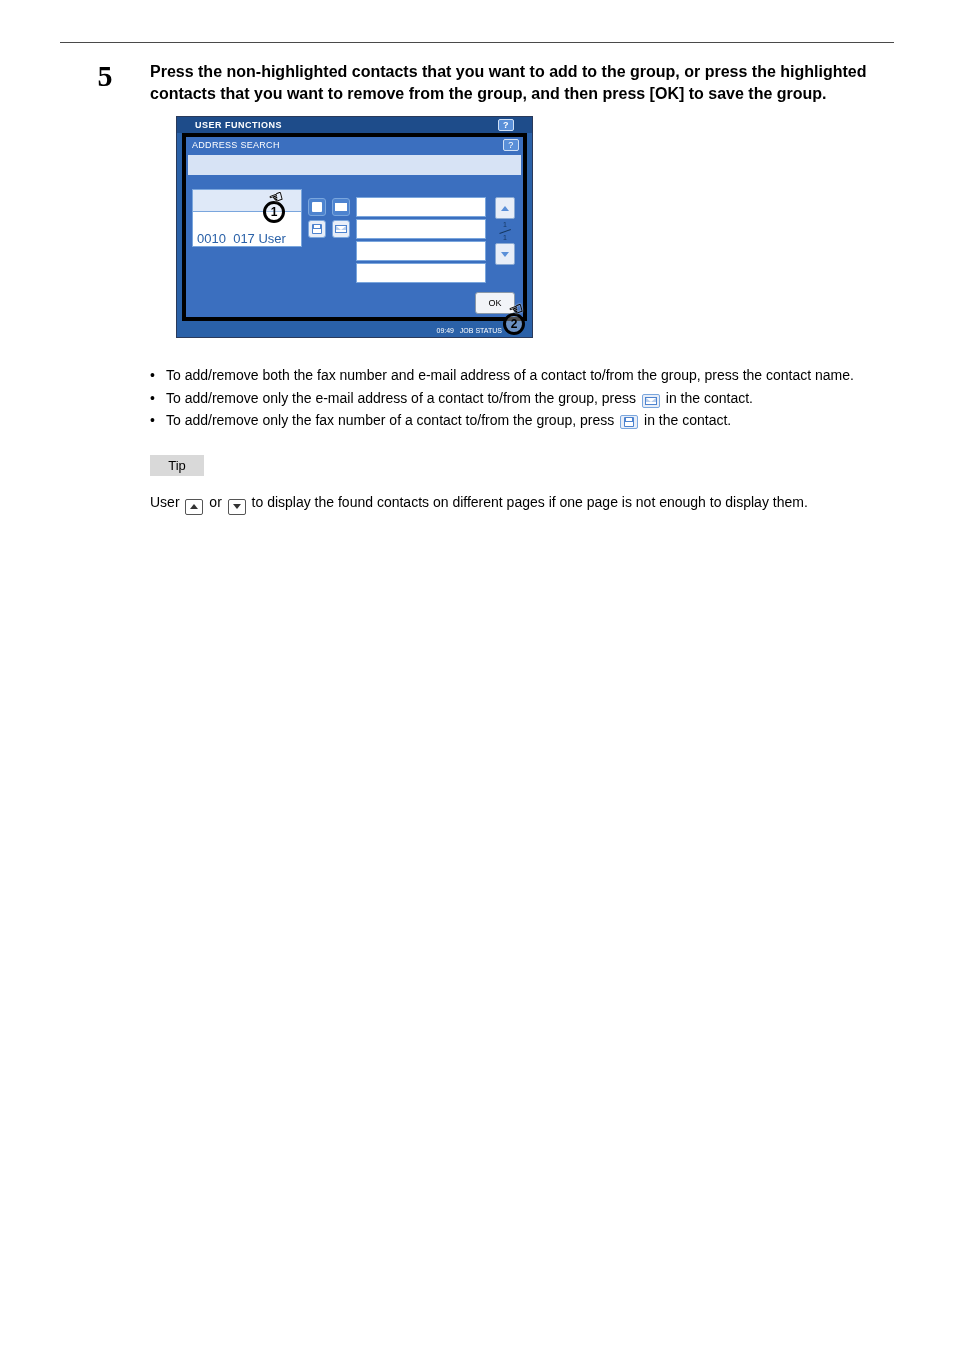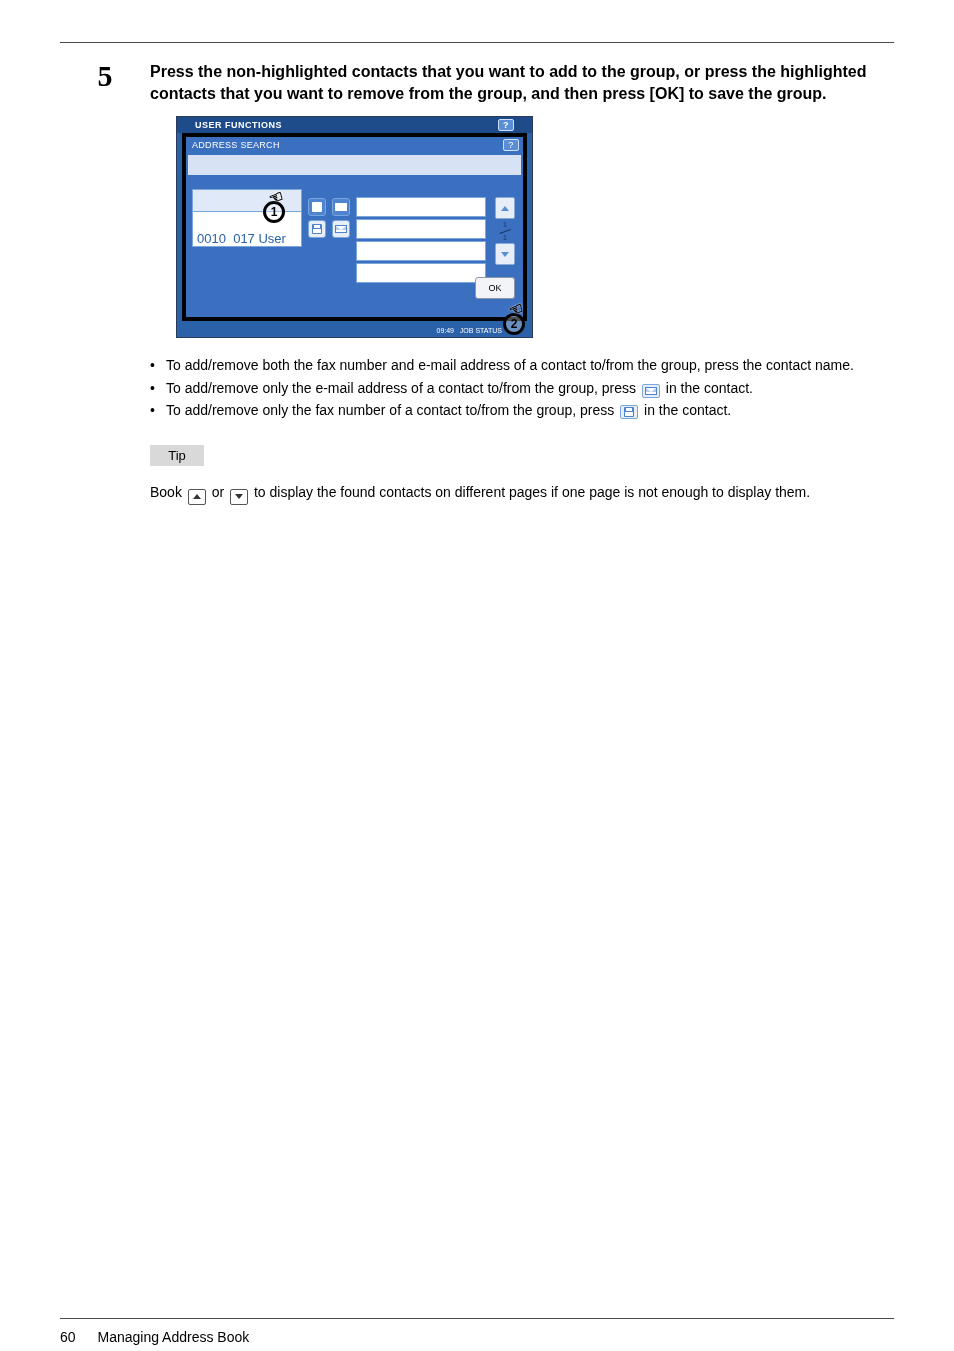--- a/index.html
+++ b/index.html
@@ -89,21 +89,21 @@
   .pager-btn {
     width: 20px; height: 22px; background: #e8eef8; border: 1px solid #8aaad4;
     display: flex; align-items: center; justify-content: center; border-radius: 2px;
   }
   .pager-mid {
     width: 20px; text-align: center; font-size: 7px; color: #14365e; padding: 2px 0;
   }
   .pager-mid .slash { display:block; height:6px; border-bottom:1px solid #14365e; transform: rotate(-20deg) translateY(-2px); margin: 0 4px; }
 
   .ok-row {
-    position: absolute; bottom: 18px; right: 8px; display:flex; align-items:center;
+    position: absolute; bottom: 3px; right: 8px; display:flex; align-items:center;
   }
   .ok-btn {
     width: 40px; height: 22px; background: #f2f4f8; border: 1px solid #8a98a8;
     border-radius: 3px; font-size: 9px; display:flex; align-items:center; justify-content:center;
   }
   .shot-bottom {
     position:absolute; bottom:0; left:0; right:0; height:14px; background:#2a61a8;
     font-size:7px; color:#fff; display:flex; align-items:center; justify-content:flex-end; padding-right:30px;
   }
 
@@ -113,21 +113,21 @@
     background: rgba(255,255,255,.3);
   }
   .callout .hand {
     position: absolute; top: -16px; left: 3px; font-size: 16px; transform: rotate(-20deg);
     text-shadow: 0 0 2px #fff;
   }
   .callout-1 { top: 84px; left: 86px; }
   .callout-2 { top: 196px; left: 326px; }
 
   
-  .bullets { margin-top: 16px; margin-left: 0; font-size: 14px; line-height: 1.6; }
+  .bullets { margin-top: 26px; margin-left: 0; font-size: 14px; line-height: 1.6; }
   .bullets li { list-style: none; position: relative; padding-left: 16px; }
   .bullets li::before { content: "•"; position: absolute; left: 0; top: 0; }
 
   .inline-icn {
     display: inline-flex; width: 18px; height: 14px; vertical-align: -2px;
     background: #e8eef8; border: 1px solid #7aa6dd; border-radius: 2px;
     align-items: center; justify-content: center; margin: 0 2px;
   }
 
   .tip-box {
@@ -273,33 +273,29 @@
             <span>To add/remove only the fax number of a contact to/from the group, press </span>
             <span class="inline-icn">
                 <span class="fax-mini"></span>
               </span>
             <span> in the contact.</span>
           </li>
         </ul>
 
         <div class="tip-box">Tip</div>
         <div class="tip-text">
-          <span>Book </span>
+          <span>User </span>
           <span class="key">
               <span class="chev up"></span>
             </span>
           <span> or </span>
           <span class="key">
               <span class="chev down"></span>
             </span>
           <span> to display the found contacts on different pages if one page is not enough to display them.</span>
         </div>
 
       </div>
     </div>
   </div>
 
-  <div class="footer">
-    <span class="pg">60</span>
-    <span>Managing Address Book</span>
-  </div>
 
 </div>
 
 </body></html>

